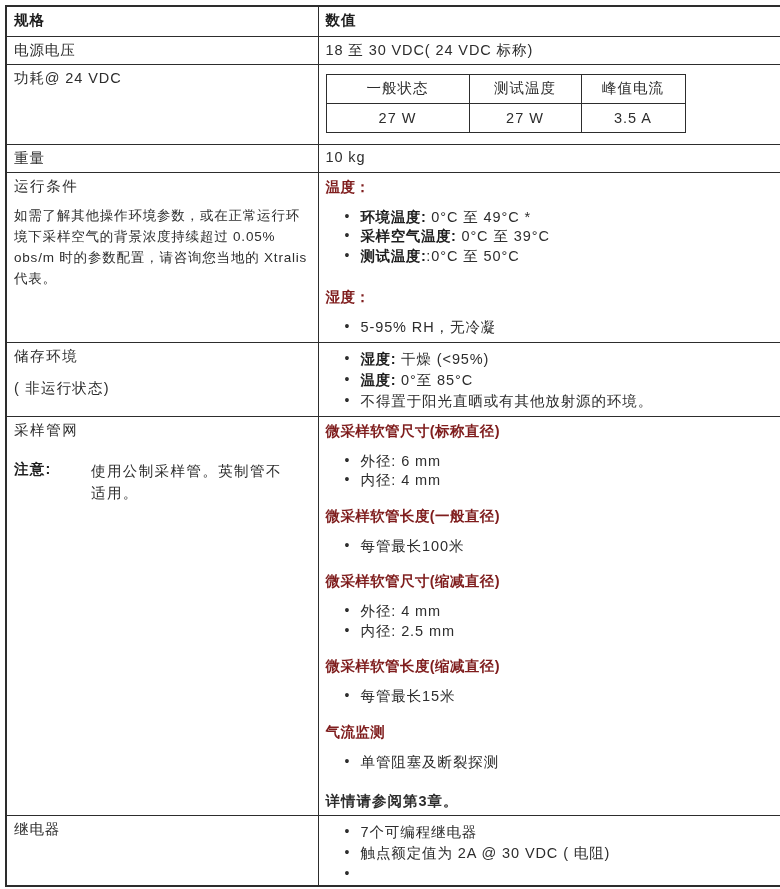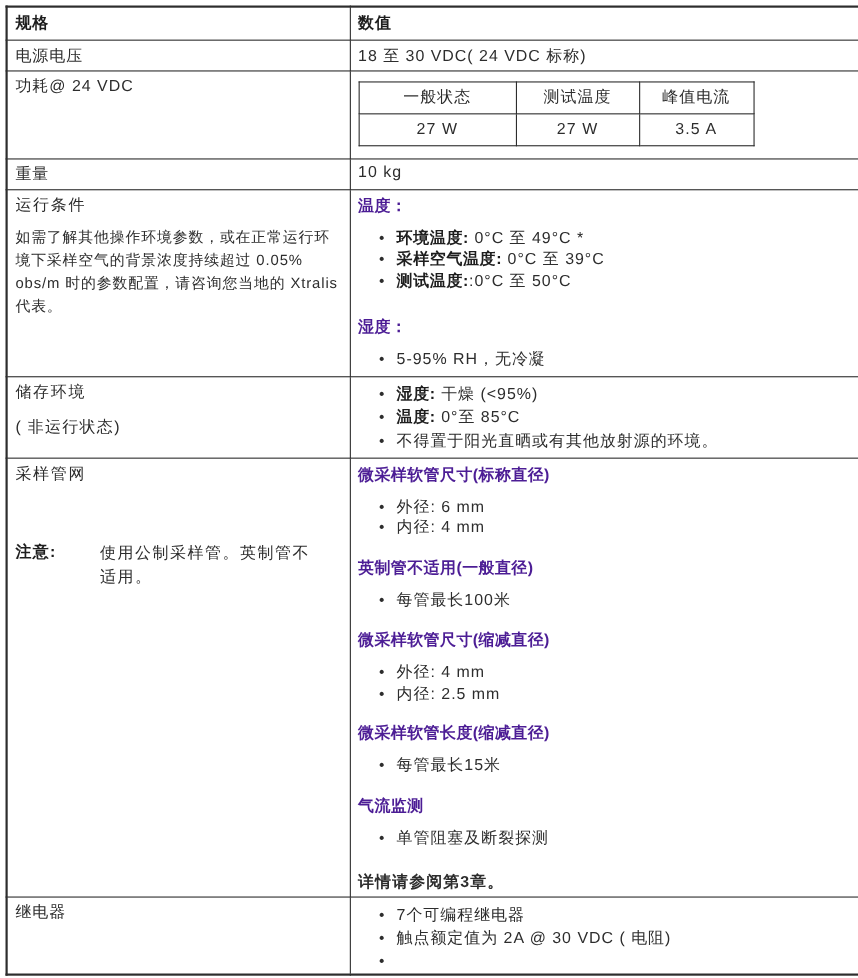--- a/index.html
+++ b/index.html
@@ -49,21 +49,21 @@
     color: #1e1e1e;
   }
   .label-cell { letter-spacing: 1.6px; }
   .sub-label { margin-top: 13px; letter-spacing: 1.2px; }
   .side-note {
     margin-top: 9px;
     font-size: 13.5px;
     line-height: 21px;
     letter-spacing: 0.8px;
   }
-  .note-row { display: flex; margin-top: 52px; }
+  .note-row { display: flex; margin-top: 20px; }
   .note-label {
     font-weight: bold;
     width: 77px;
     flex: none;
     letter-spacing: 1.2px;
     color: #1e1e1e;
   }
   .note-text {
     width: 192px;
     line-height: 22px;
@@ -85,21 +85,21 @@
     padding: 0 4px;
   }
   table.inner-table col.ic1 { width: 143px; }
   table.inner-table col.ic2 { width: 112px; }
   table.inner-table col.ic3 { width: 104px; }
   
   .sec-h {
     font-weight: bold;
     font-size: 14.5px;
     letter-spacing: 0.4px;
-    color: #4c1d95;
+    color: #7f1d1d;
     margin: 16px 0 0 0;
   }
   .sec-h.first { margin-top: 1px; }
   ul.blist {
     list-style: none;
     margin: 11px 0 0 0;
     padding: 0 0 0 13px;
   }
   ul.blist li {
     position: relative;
@@ -215,21 +215,21 @@
         </td>
         <td>
           <div class="sec">
             <div class="sec-h first">微采样软管尺寸(标称直径)</div>
             <ul class="blist">
               <li><span>外径: 6 mm</span></li>
               <li><span>内径: 4 mm</span></li>
             </ul>
           </div>
           <div class="sec">
-            <div class="sec-h">英制管不适用(一般直径)</div>
+            <div class="sec-h">微采样软管长度(一般直径)</div>
             <ul class="blist">
               <li><span>每管最长100米</span></li>
             </ul>
           </div>
           <div class="sec">
             <div class="sec-h">微采样软管尺寸(缩减直径)</div>
             <ul class="blist">
               <li><span>外径: 4 mm</span></li>
               <li><span>内径: 2.5 mm</span></li>
             </ul>

